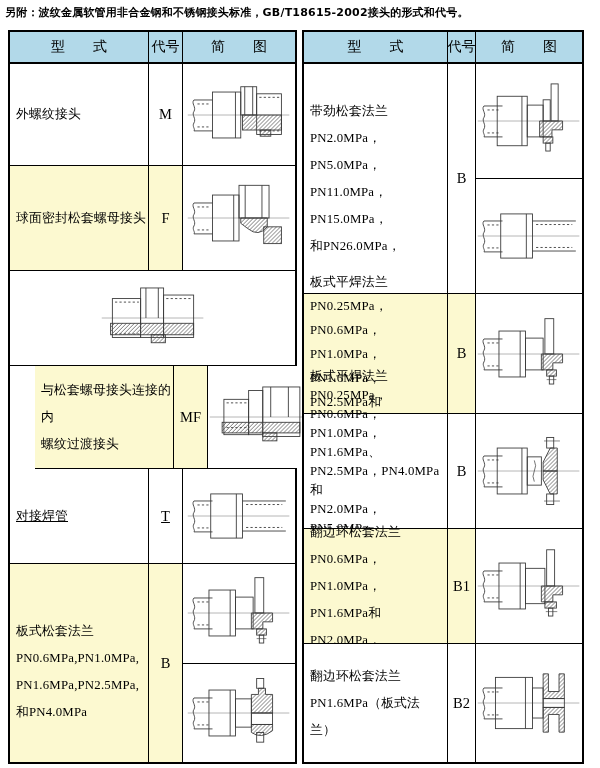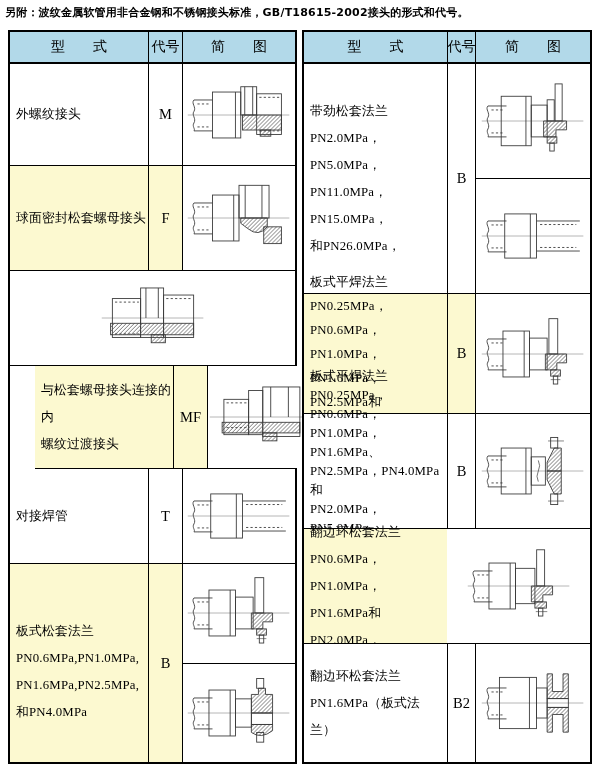--- a/index.html
+++ b/index.html
@@ -7,21 +7,21 @@
     width:600px;height:768px;position:relative;background:#ffffff;
     font-family:"Liberation Serif","DejaVu Serif",serif;color:#000;
     overflow:hidden;
   }
   .title{
     position:absolute;left:5px;top:5px;width:592px;
     font-family:"DejaVu Sans","Liberation Sans",sans-serif;
     font-weight:bold;font-size:11px;letter-spacing:0.2px;white-space:nowrap;
   }
   .tables{
-    position:absolute;left:8px;top:30px;width:584px;height:734px;
+    position:absolute;left:8px;top:30px;width:468px;height:734px;
     display:flex;gap:5px;
   }
   .tbl{
     border:2px solid #000;box-sizing:border-box;background:#fff;
     display:flex;flex-direction:column;height:100%;
   }
   .tbl.left{width:289px;}
   .tbl.right{width:290px;}
   .thead{
     display:flex;height:32px;flex:none;box-sizing:border-box;
@@ -182,21 +182,21 @@
                     <rect x="62" y="11" width="42" height="56"></rect>
                     <line x1="71" y1="11" x2="71" y2="45"></line>
                     <line x1="91" y1="11" x2="91" y2="45"></line>
                     <rect x="16" y="51" width="88" height="12" fill="url(#hp3)"></rect>
                     <rect x="62" y="63" width="16" height="9" fill="url(#hp3)"></rect>
                   </g>
                 </svg>
               </div>
             </div>
           </div>
-          <div class="trow" style="height: 95px;">
+          <div class="trow" style="height: 95px; text-decoration: underline;">
             <div class="cell cell-type">对接焊管</div>
             <div class="cell cell-code">T</div>
             <div class="cell cell-diagram">
               <div class="dsub">
                 <svg class="diag" viewBox="0 0 120 90">
                   <defs>
                     <pattern id="hp4" width="4.5" height="4.5" patternUnits="userSpaceOnUse">
                       <path d="M0,4.5 L4.5,0" stroke="#555" stroke-width="0.9"></path>
                     </pattern>
                   </defs>
@@ -413,20 +413,21 @@
                     <line x1="77" y1="79" x2="95" y2="79" stroke-width="0.7"></line>
                   </g>
                 </svg>
               </div>
             </div>
           </div>
           <div class="trow hl" style="height: 115px;">
             <div class="cell cell-type" style="line-height: 27px;">翻边环松套法兰
 PN0.6MPa，PN1.0MPa，
 PN1.6MPa和PN2.0MPa，</div>
+            <div class="cell cell-code">B1</div>
             <div class="cell cell-diagram">
               <div class="dsub">
                 <svg class="diag" viewBox="0 0 120 90">
                   <defs>
                     <pattern id="hp11" width="4.5" height="4.5" patternUnits="userSpaceOnUse">
                       <path d="M0,4.5 L4.5,0" stroke="#555" stroke-width="0.9"></path>
                     </pattern>
                   </defs>
                   <g stroke="#3a3a3a" stroke-width="1" fill="none">
                     <line x1="2" y1="45" x2="117" y2="45" stroke="#888" stroke-width="0.7"></line>

